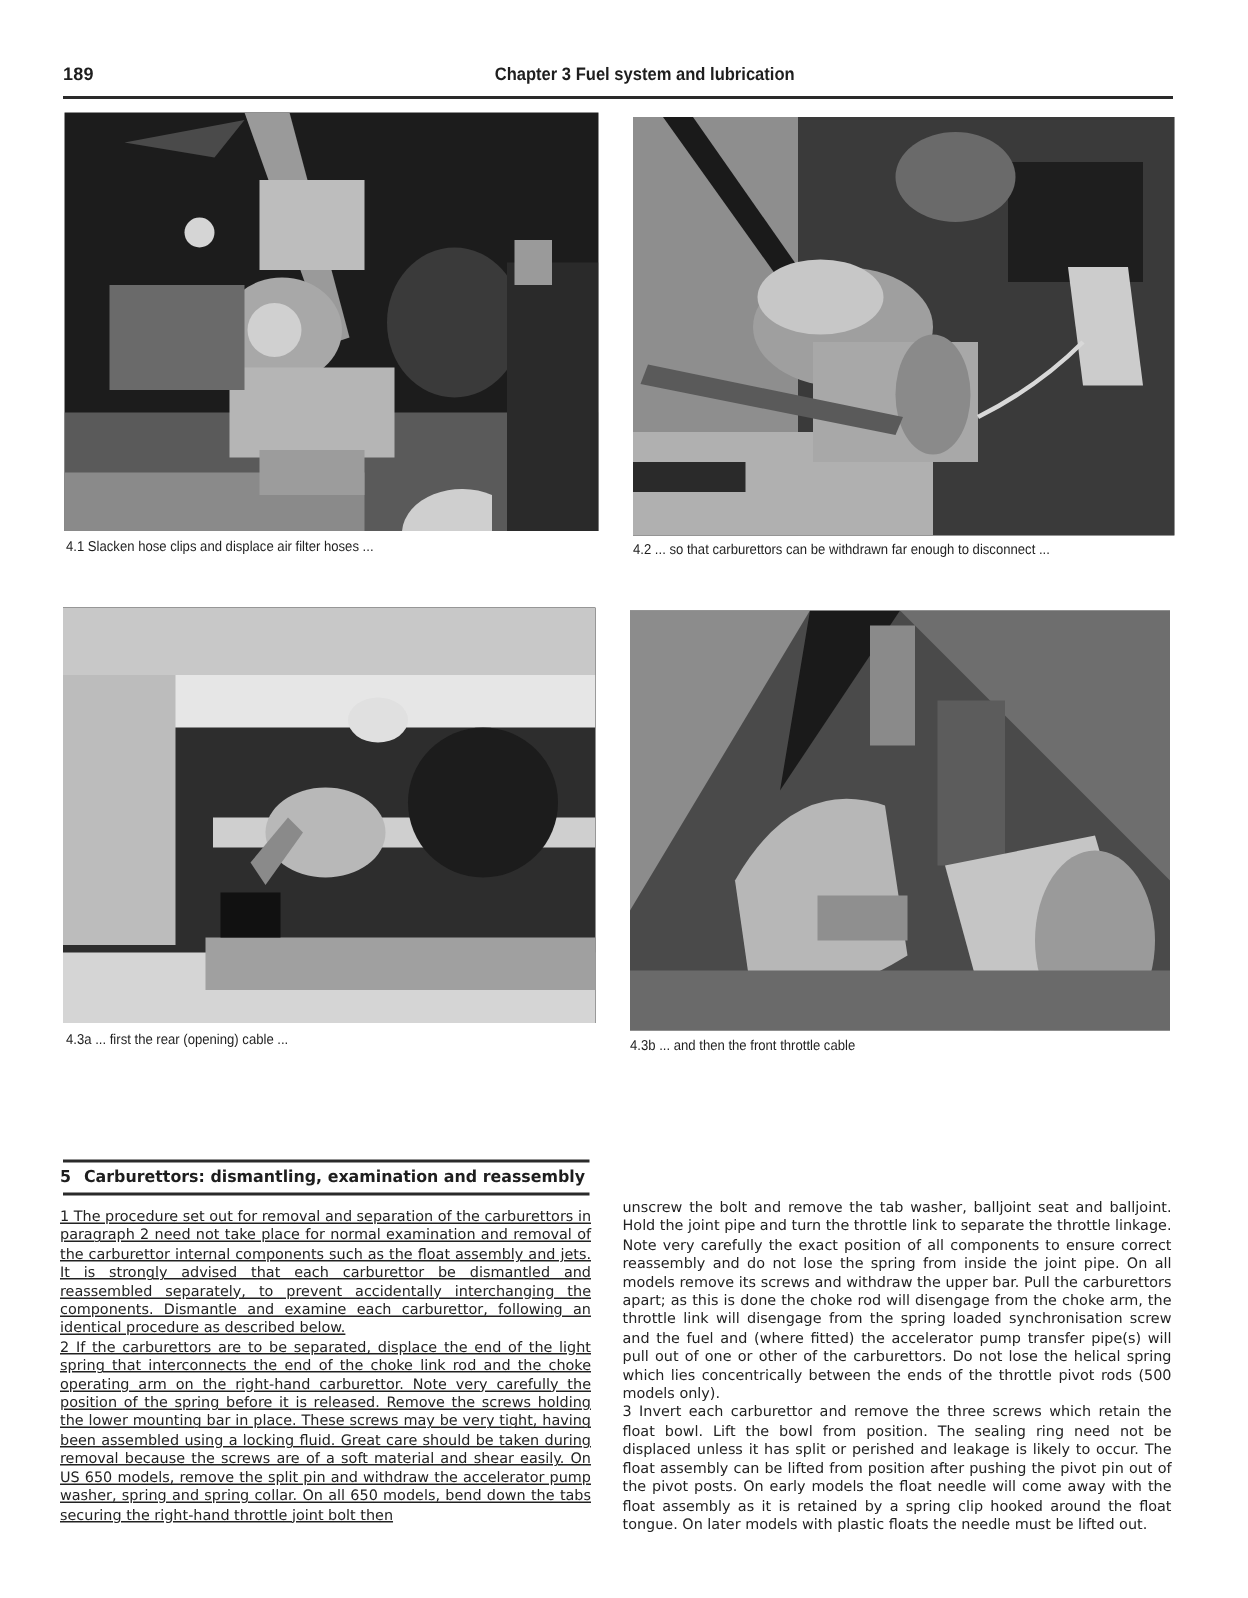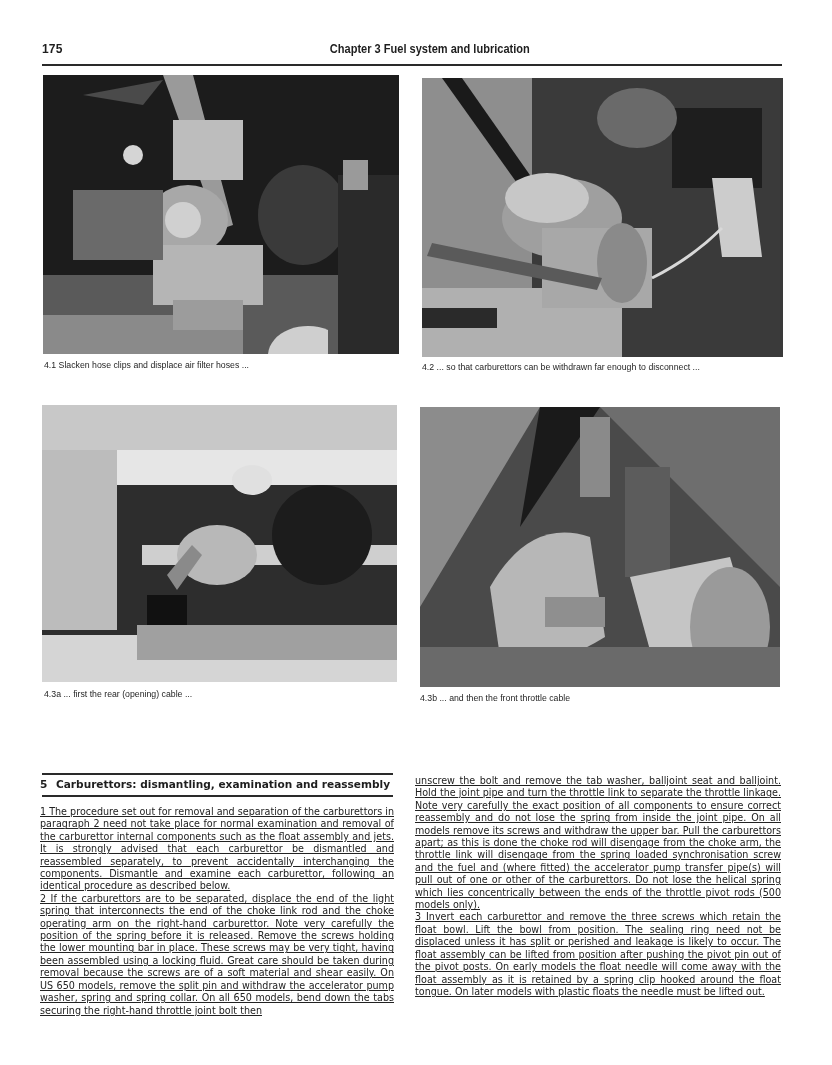--- a/index.html
+++ b/index.html
@@ -19,26 +19,26 @@
 
   .section-rule { position: absolute; left: 42px; width: 351px; height: 2px; background: #2a2a2a; }
   .section-title { position: absolute; left: 40px; top: 778px; font-size: 11px; font-weight: bold;
                    white-space: nowrap; font-family: "DejaVu Sans", sans-serif; transform-origin: left top; transform: scaleX(0.96); }
   .section-title .num { margin-right: 9px; }
 
   .col { position: absolute; font-size: 9.6px; line-height: 12.4px; text-align: justify;
          font-family: "DejaVu Sans", sans-serif; color: #222; }
   .col p { margin: 0; text-indent: 0; }
   .col-left { left: 40px; top: 806px; width: 354px; text-decoration: underline; }
-  .col-right { left: 415px; top: 775px; width: 366px; text-decoration: underline; }
+  .col-right { left: 415px; top: 800px; width: 366px; }
 </style>
 </head>
 <body>
 
-<div class="page-number">175</div>
+<div class="page-number">189</div>
 <div class="running-head">Chapter 3  Fuel system and lubrication</div>
 <div class="header-rule"></div>
 
 <div class="photo" style="left:43px; top:75px; width:356px; height:279px;">
   <svg viewBox="0 0 356 279" preserveAspectRatio="none">
     <rect width="356" height="279" fill="#1c1c1c"></rect>
     <rect x="0" y="200" width="356" height="79" fill="#5a5a5a"></rect>
     <rect x="0" y="240" width="200" height="39" fill="#8a8a8a"></rect>
     <path d="M120 0 L150 0 L190 150 L175 155 Z" fill="#9a9a9a"></path>
     <rect x="130" y="45" width="70" height="60" fill="#bdbdbd"></rect>

